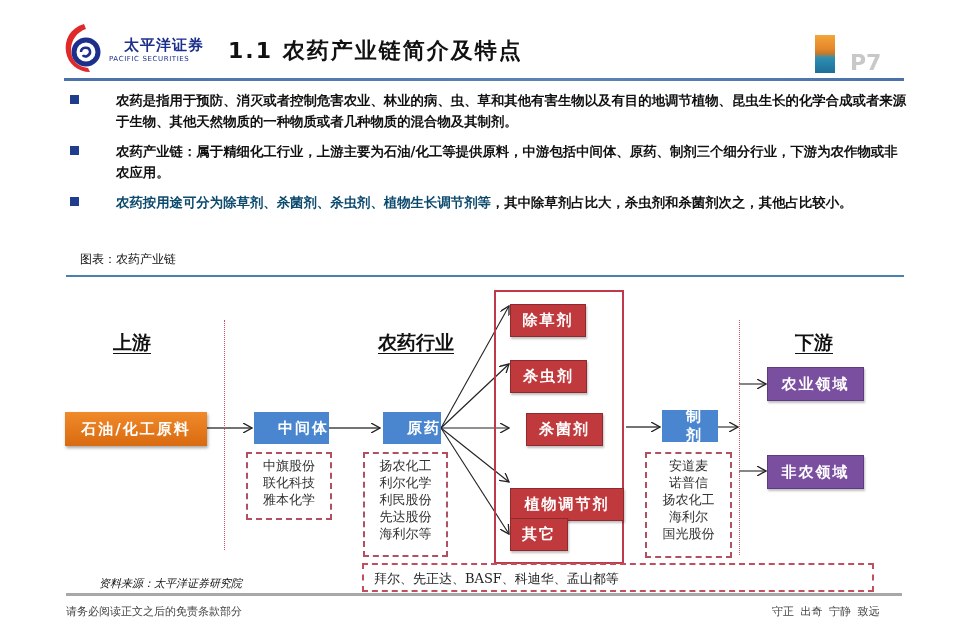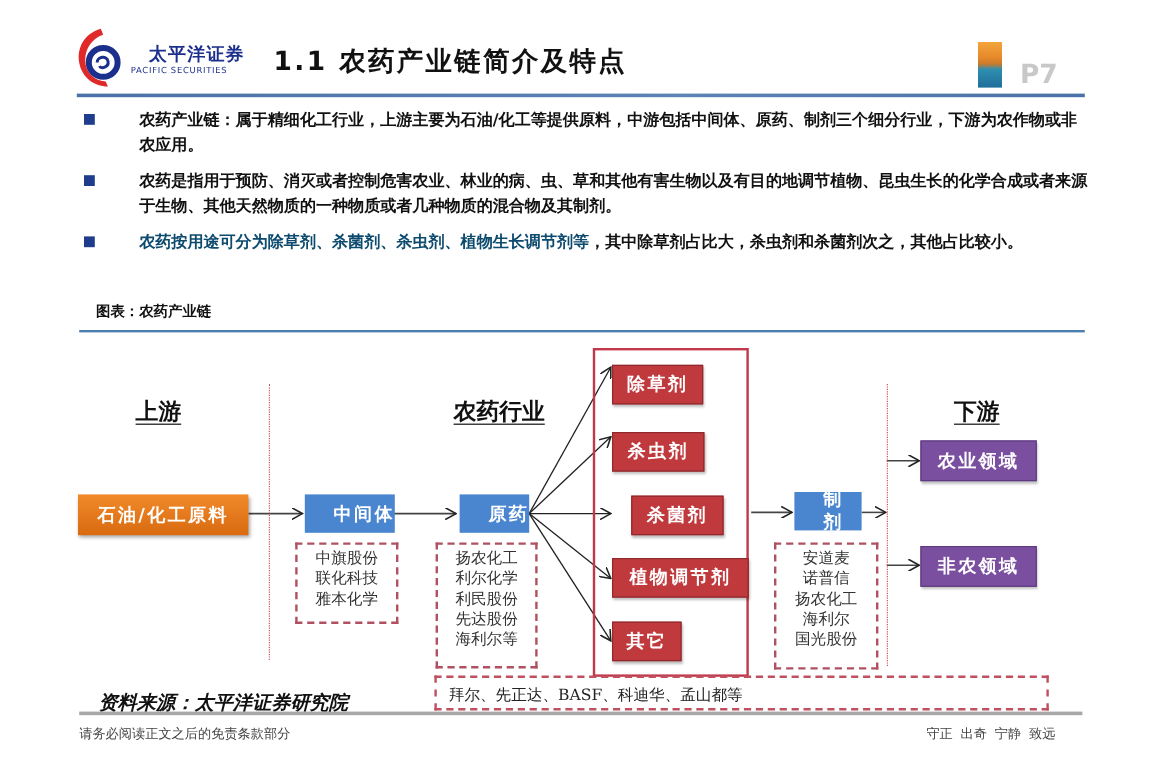--- a/index.html
+++ b/index.html
@@ -17,21 +17,21 @@
     background: linear-gradient(180deg, #f2a53a 0%, #e6882a 35%, #c97a2a 48%, #2e8fb0 60%, #1f6d9a 100%); }
   .page-num { position: absolute; left: 850px; top: 50px; font-size: 22px; color: #c8c8c8; font-weight: bold; }
 
   .header-rule { position: absolute; left: 64px; top: 78px; width: 840px; height: 3px; background: linear-gradient(90deg, #4a72a8, #5b83b6 60%, #4a72a8); }
 
   .bullets { position: absolute; left: 70px; top: 90px; width: 840px; }
   .bullet { position: relative; padding-left: 46px; font-size: 13.4px; font-weight: bold; line-height: 21px; margin-bottom: 9px; color: #111; }
   .bullet .sq { position: absolute; left: 0; top: 5px; width: 9px; height: 9px; background: #1f3d8c; }
   .bullet .red { color: #0c4a6e; }
 
-  .fig-label { position: absolute; left: 80px; top: 251px; font-size: 12px; font-weight: bold; color: #111; }
+  .fig-label { position: absolute; left: 80px; top: 251px; font-size: 12px; font-weight: normal; color: #111; }
   .fig-rule { position: absolute; left: 66px; top: 275px; width: 838px; height: 2px; background: #4a7fb0; }
 
   .diagram { position: absolute; left: 0; top: 0; width: 960px; height: 642px; }
 
   .sec-label { position: absolute; font-size: 19px; font-weight: bold; text-decoration: underline; text-underline-offset: 4px; color: #111; font-family: "DejaVu Serif", serif; }
 
   .box { position: absolute; color: #fff; font-weight: bold; font-size: 15px; display: flex; align-items: center; justify-content: center; font-family: "DejaVu Serif", serif; letter-spacing: 2px; }
   .box.orange { background: linear-gradient(180deg, #f08a2a, #d96a10); box-shadow: 1px 2px 3px rgba(0,0,0,0.35); }
   .box.blue { background: #4a86d0; padding-left: 24px; }
   .box.red { background: #c0393d; border: 1px solid #8e2a2e; box-shadow: 1px 2px 2px rgba(0,0,0,0.25); }
@@ -39,21 +39,21 @@
 
   .dash-box { position: absolute; border: 2px dashed #b05060; font-size: 13px; color: #333; text-align: center; line-height: 17px; font-family: "DejaVu Serif", serif; padding-top: 3px; }
   .dash-box div { white-space: nowrap; }
 
   .red-frame { position: absolute; left: 494px; top: 290px; width: 130px; height: 274px; border: 2px solid #c0394a; }
 
   .vdash { position: absolute; width: 0; border-left: 1.5px dotted #d05060; }
 
   .bottom-box { position: absolute; left: 362px; top: 563px; width: 512px; height: 29px; border: 2px dashed #c05060; font-size: 13px; color: #222; padding: 5px 0 0 10px; font-family: "DejaVu Serif", serif; white-space: nowrap; }
 
-  .source { position: absolute; left: 82px; top: 576px; font-size: 16px; font-style: italic; color: #111; white-space: nowrap; font-weight: bold; }
+  .source { position: absolute; left: 99px; top: 576px; font-size: 11px; font-style: italic; color: #111; white-space: nowrap; }
 
   .footer-rule { position: absolute; left: 66px; top: 593px; width: 836px; height: 3px; background: #a8a8a8; }
   .footer-left { position: absolute; left: 66px; top: 604px; font-size: 11px; color: #444; font-family: "DejaVu Serif", serif; }
   .footer-right { position: absolute; left: 772px; top: 604px; font-size: 11px; color: #444; font-family: "DejaVu Serif", serif; word-spacing: 3px; }
 </style>
 </head>
 <body>
 
 <div class="logo">
   <svg class="logo-mark" viewBox="0 0 44 52">
@@ -66,25 +66,25 @@
 </div>
 
 <div class="page-title">1.1  农药产业链简介及特点</div>
 <div class="header-img"></div>
 <div class="page-num">P7</div>
 <div class="header-rule"></div>
 
 <div class="bullets">
   <div class="bullet">
     <span class="sq"></span>
-    <span>农药产业链：属于精细化工行业，上游主要为石油/化工等提供原料，中游包括中间体、原药、制剂三个细分行业，下游为农作物或非农应用。</span>
+    <span>农药是指用于预防、消灭或者控制危害农业、林业的病、虫、草和其他有害生物以及有目的地调节植物、昆虫生长的化学合成或者来源于生物、其他天然物质的一种物质或者几种物质的混合物及其制剂。</span>
   </div>
   <div class="bullet">
     <span class="sq"></span>
-    <span>农药是指用于预防、消灭或者控制危害农业、林业的病、虫、草和其他有害生物以及有目的地调节植物、昆虫生长的化学合成或者来源于生物、其他天然物质的一种物质或者几种物质的混合物及其制剂。</span>
+    <span>农药产业链：属于精细化工行业，上游主要为石油/化工等提供原料，中游包括中间体、原药、制剂三个细分行业，下游为农作物或非农应用。</span>
   </div>
   <div class="bullet">
     <span class="sq"></span>
     <span class="red">农药按用途可分为除草剂、杀菌剂、杀虫剂、植物生长调节剂等</span><span>，其中除草剂占比大，杀虫剂和杀菌剂次之，其他占比较小。</span>
   </div>
 </div>
 
 <div class="fig-label">图表：农药产业链</div>
 <div class="fig-rule"></div>
 
@@ -121,21 +121,21 @@
   <div class="sec-label" style="left:795px; top:330px;">下游</div>
 
   <div class="box orange" style="left:65px; top:412px; width:142px; height:34px;">石油/化工原料</div>
   <div class="box blue" style="left:254px; top:412px; width:75px; height:32px;">中间体</div>
   <div class="box blue" style="left:383px; top:412px; width:58px; height:32px;">原药</div>
 
   <div class="red-frame"></div>
   <div class="box red" style="left:510px; top:304px; width:76px; height:33px;">除草剂</div>
   <div class="box red" style="left:510px; top:360px; width:77px; height:33px;">杀虫剂</div>
   <div class="box red" style="left:526px; top:413px; width:77px; height:33px;">杀菌剂</div>
-  <div class="box red" style="left:510px; top:465px; width:114px; height:33px;">植物调节剂</div>
+  <div class="box red" style="left:510px; top:488px; width:114px; height:33px;">植物调节剂</div>
   <div class="box red" style="left:510px; top:518px; width:58px; height:33px;">其它</div>
 
   <div class="box blue" style="left:662px; top:410px; width:56px; height:32px;">制剂</div>
 
   <div class="box purple" style="left:767px; top:367px; width:97px; height:34px;">农业领域</div>
   <div class="box purple" style="left:767px; top:455px; width:97px; height:34px;">非农领域</div>
 
   <div class="dash-box" style="left:246px; top:452px; width:86px; height:68px;">
     <div>中旗股份</div>
     <div>联化科技</div>

